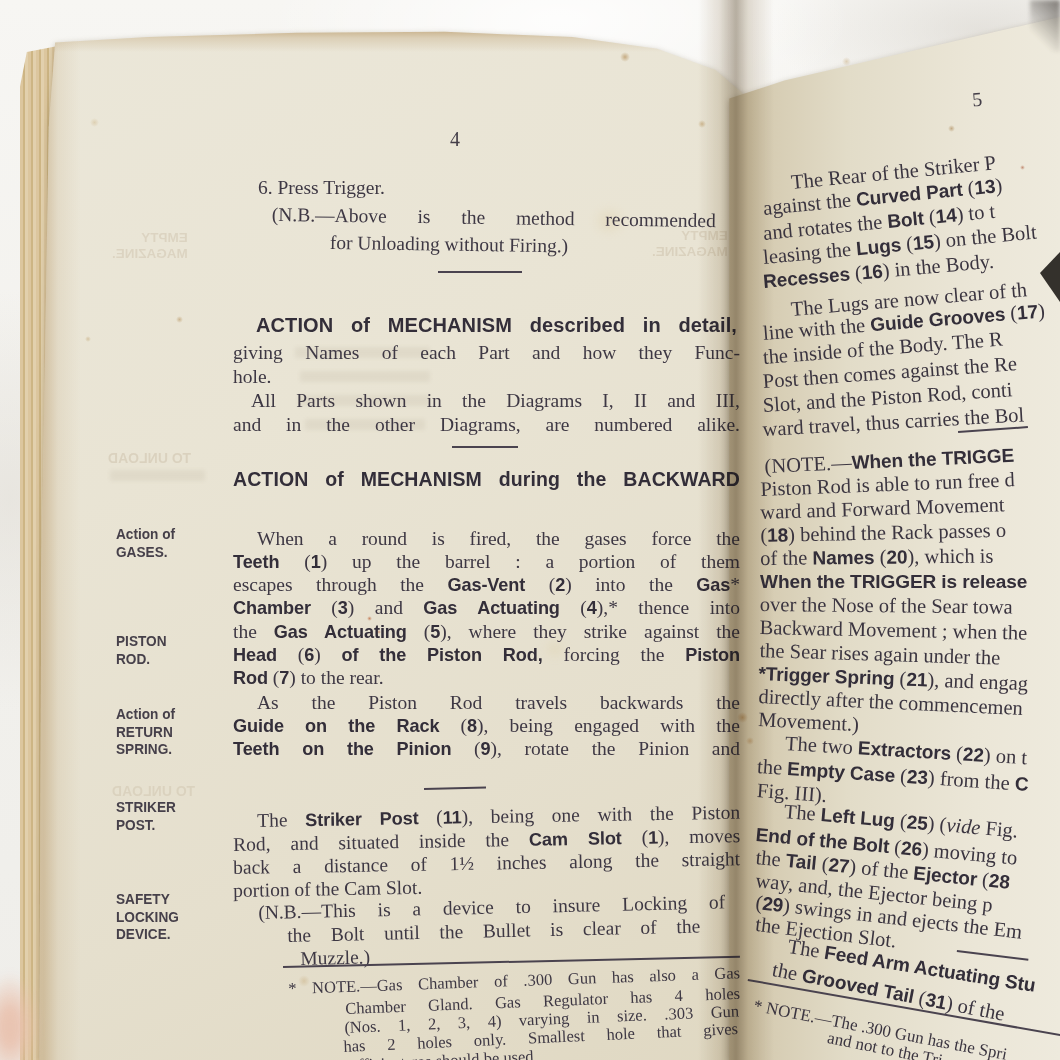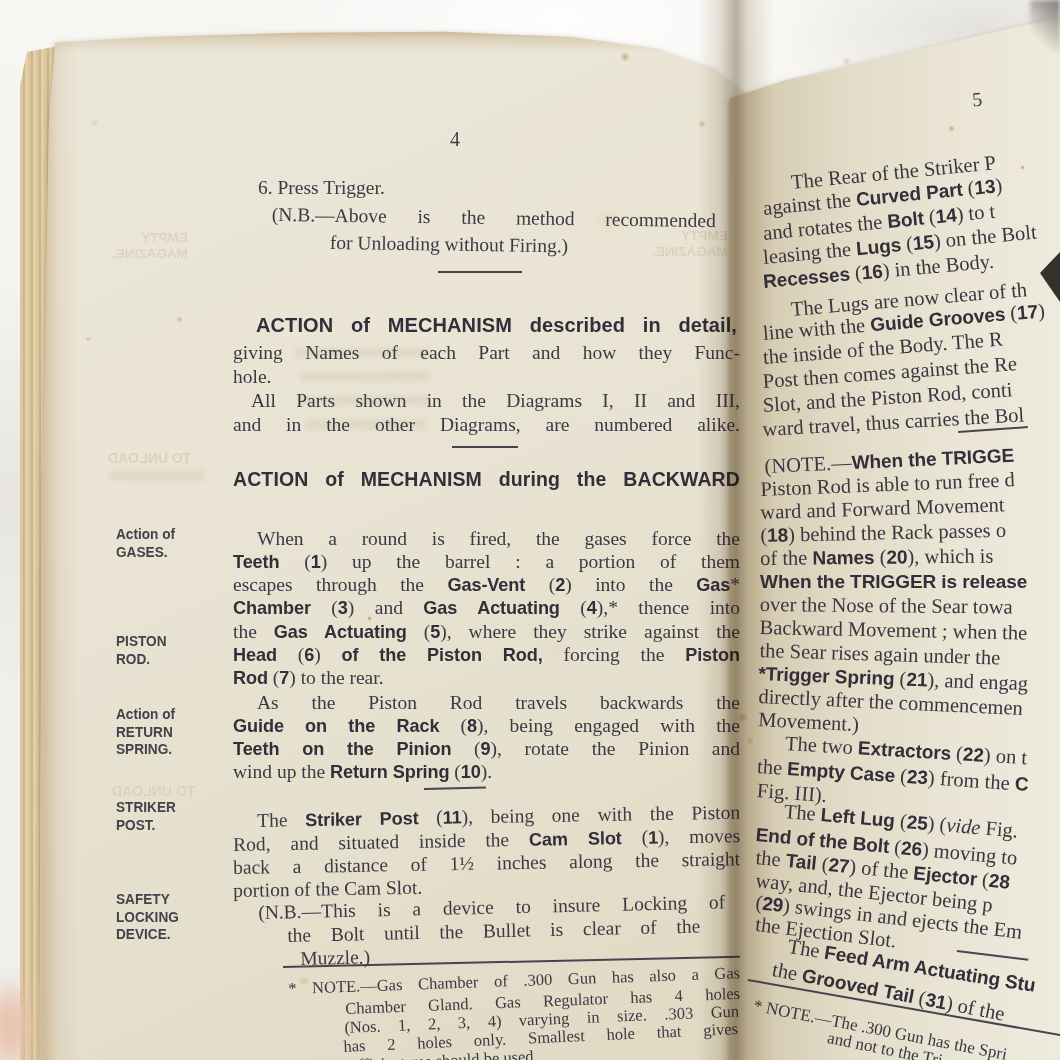--- a/index.html
+++ b/index.html
@@ -140,21 +140,20 @@
   <div class="ln just" style="left:233px;top:550px;width:507px"><b>Teeth</b> (<b>1</b>) up the barrel :  a portion of them</div>
   <div class="ln just" style="left:233px;top:573px;width:507px">escapes through the <b>Gas-Vent</b> (<b>2</b>) into the <b>Gas</b>*</div>
   <div class="ln just" style="left:233px;top:596px;width:507px"><b>Chamber</b> (<b>3</b>) and <b>Gas Actuating</b> (<b>4</b>),* thence into</div>
   <div class="ln just" style="left:233px;top:620px;width:507px">the <b>Gas Actuating</b> (<b>5</b>), where they strike against the</div>
   <div class="ln just" style="left:233px;top:643px;width:507px"><b>Head</b> (<b>6</b>) <b>of the Piston Rod,</b> forcing the <b>Piston</b></div>
   <div class="ln" style="left:233px;top:666px"><b>Rod</b> (<b>7</b>) to the rear.</div>
 
   <div class="ln just" style="left:257px;top:691px;width:483px">As the Piston Rod travels backwards the</div>
   <div class="ln just" style="left:233px;top:714px;width:507px"><b>Guide on the Rack</b> (<b>8</b>), being engaged with the</div>
   <div class="ln just" style="left:233px;top:737px;width:507px"><b>Teeth on the Pinion</b> (<b>9</b>), rotate the Pinion and</div>
-  <div class="ln" style="left:233px;top:760px">wind up the <b>Return Spring</b> (<b>10</b>).</div>
 
   <div class="rule" style="left:424px;top:788px;width:62px;transform:rotate(-1.5deg)"></div>
 
   <div class="ln just" style="left:257px;top:809px;width:483px;transform:rotate(-1deg)">The <b>Striker Post</b> (<b>11</b>), being one with the Piston</div>
   <div class="ln just" style="left:233px;top:833px;width:507px;transform:rotate(-1deg)">Rod, and situated inside the <b>Cam Slot</b> (<b>1</b>), moves</div>
   <div class="ln just" style="left:233px;top:856px;width:507px;transform:rotate(-1deg)">back a distance of 1½ inches along the straight</div>
   <div class="ln" style="left:233px;top:879px;transform:rotate(-1deg)">portion of the Cam Slot.</div>
 
   <div class="ln just" style="left:258px;top:901px;width:467px;transform:rotate(-1.3deg)">(N.B.—This is a device to insure Locking of</div>
   <div class="ln just" style="left:287px;top:924px;width:413px;transform:rotate(-1.3deg)">the Bolt until the Bullet is clear of the</div>

